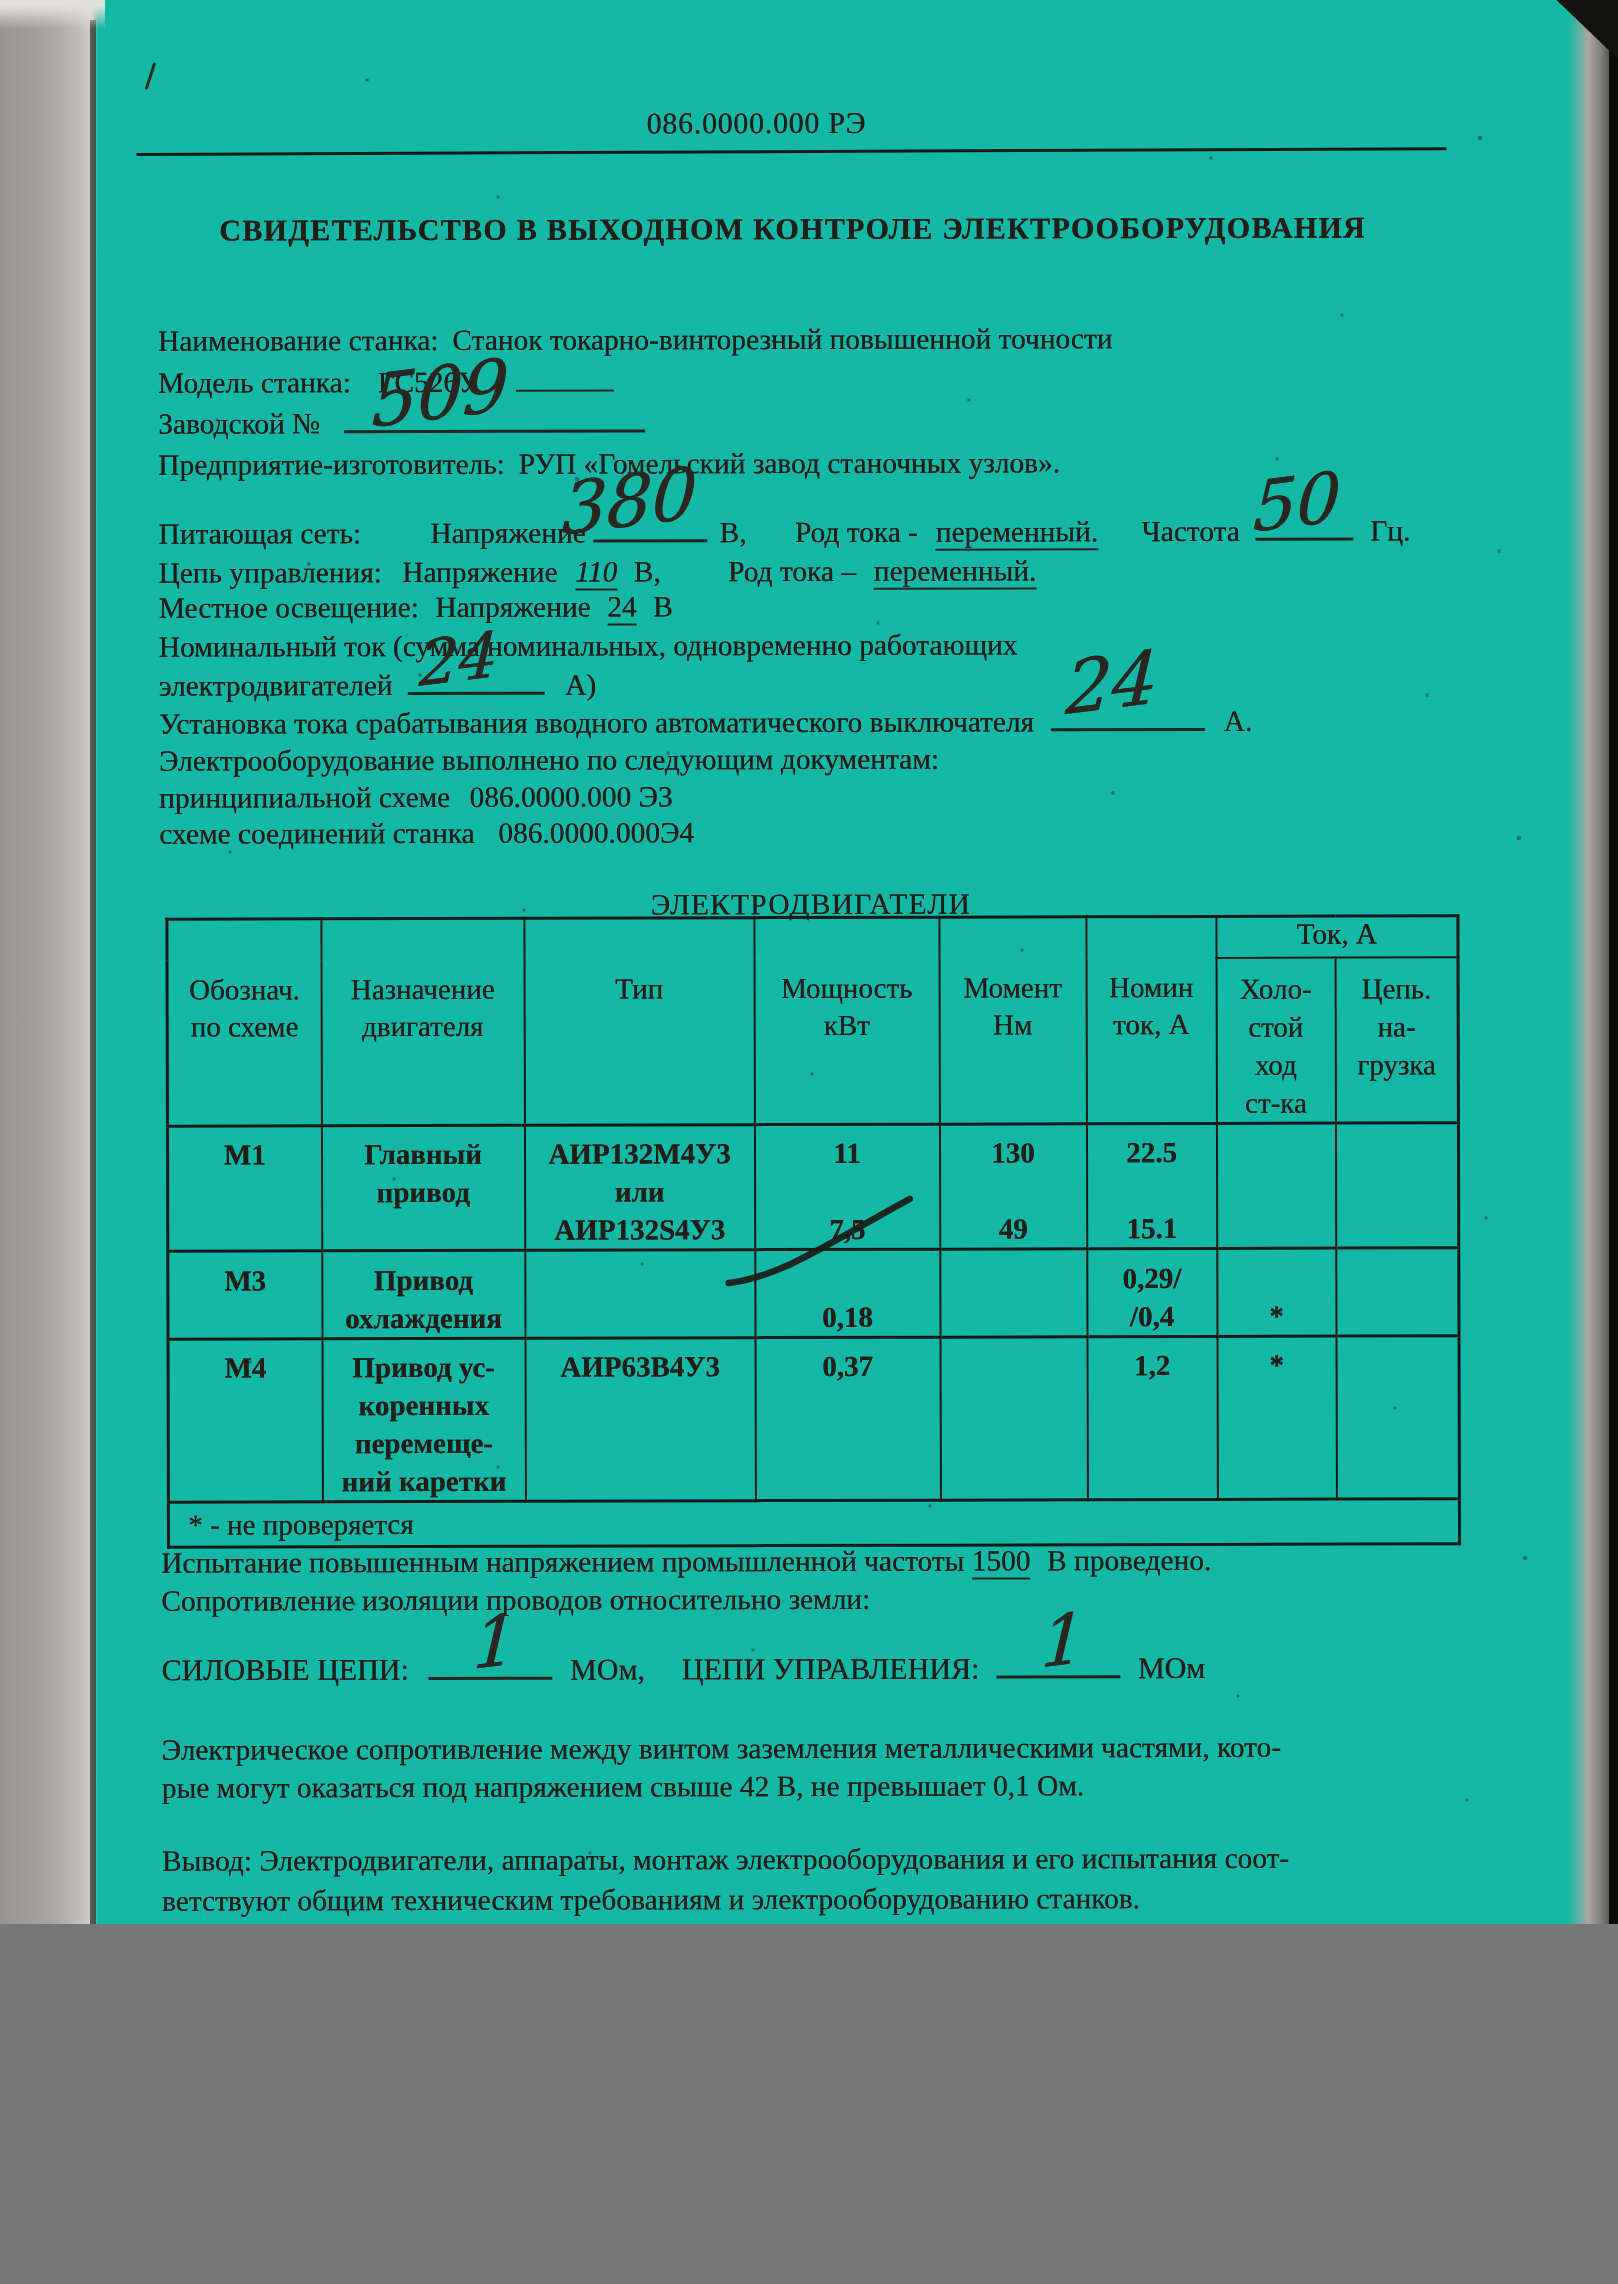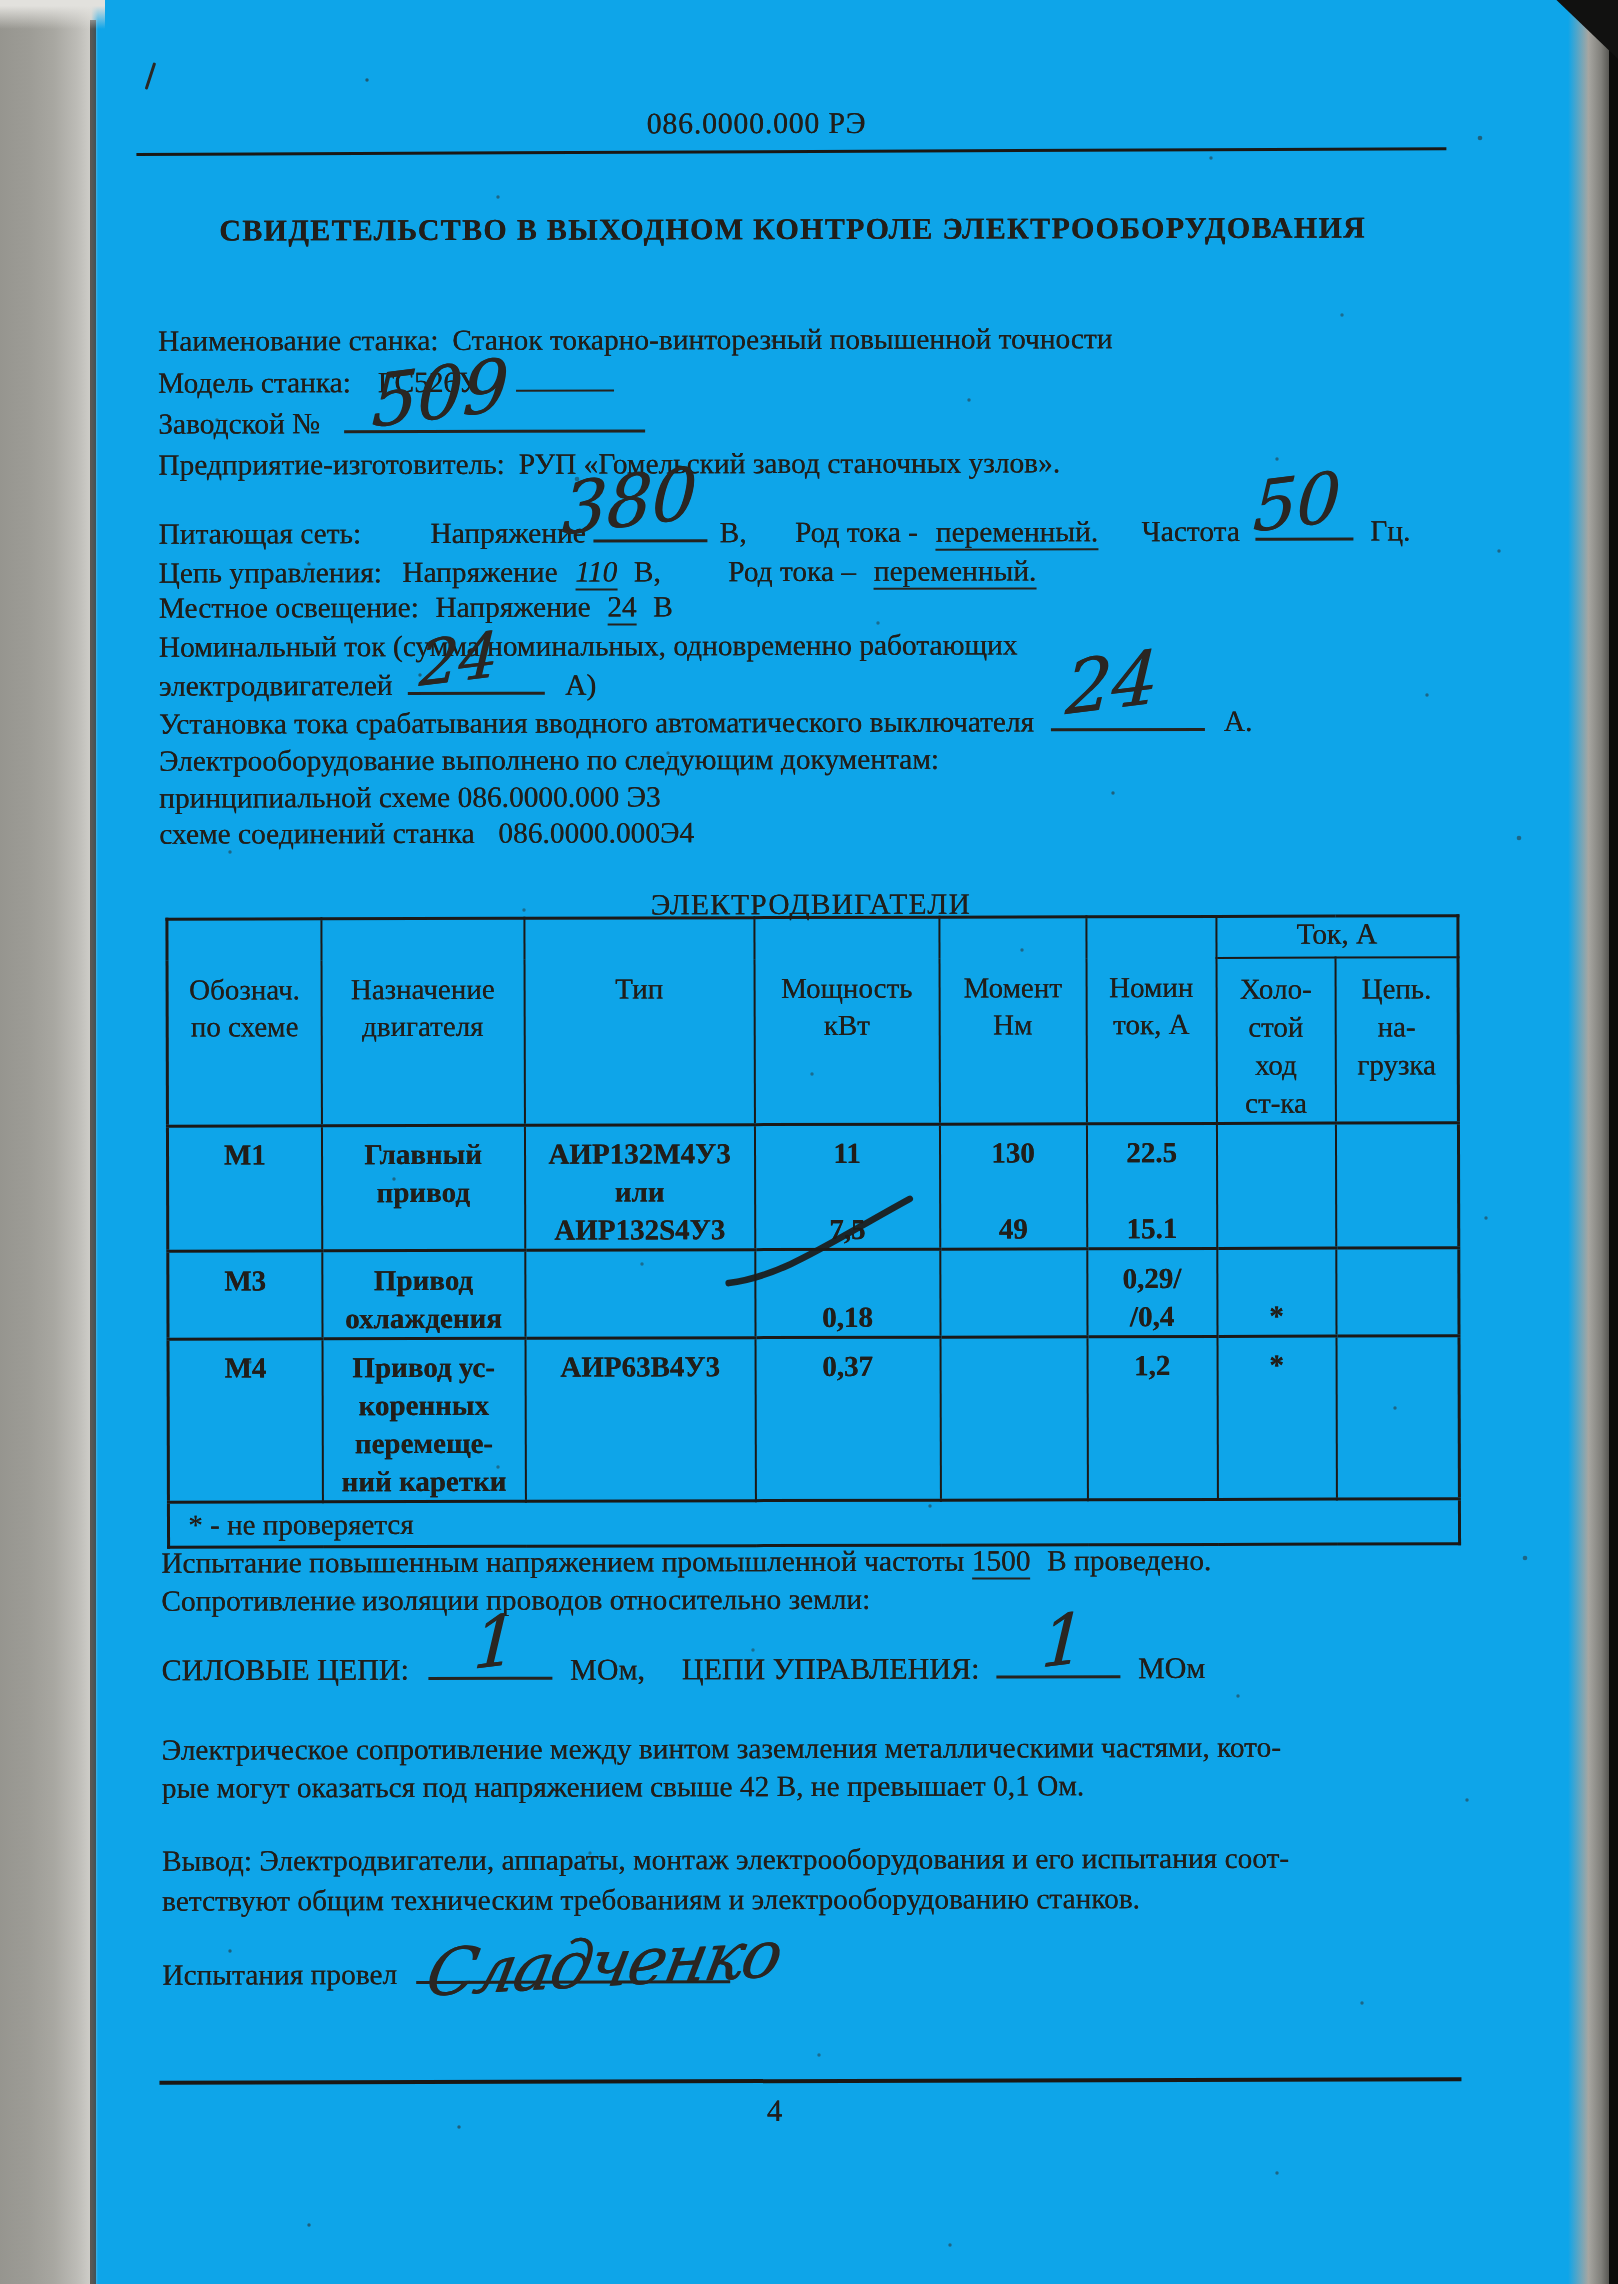--- a/index.html
+++ b/index.html
@@ -1,16 +1,16 @@
 <!DOCTYPE html>
 <html style="font-size:10.5px"><head>
 <meta charset="utf-8">
 <style>
   html,body{margin:0;padding:0;background:#777;}
-  .page{position:relative;width:1619px;height:2284px;background:#0ea5e9;overflow:hidden;
+  .page{position:relative;width:1619px;height:1924px;background:#14b8a6;overflow:hidden;
         font-family:"Liberation Serif",serif;color:#211e1a;}
   .content{position:absolute;inset:0;z-index:2;transform:rotate(-0.15deg);transform-origin:809px 1142px;}
   .ln{position:absolute;left:160px;white-space:nowrap;font-size:29.4px;line-height:1.2;
       text-shadow:0.3px 0 0 currentColor;}
   .center{left:139px;width:1312px;text-align:center;}
   .bold{font-weight:bold;}
   .u{border-bottom:2.6px solid #25221e;padding-bottom:0.7px;}
   .blank{display:inline-block;position:relative;vertical-align:baseline;height:0.85em;
          border-bottom:3.3px solid #26231f;}
   .blank .hand{position:absolute;bottom:-6.5px;}
@@ -153,21 +153,21 @@
       <span class="blank" style="width:154px;margin-left:9.2px;">
         <span class="hand" style="font-size:73px;left:13px;bottom:2.6px;">24</span>
       </span>
       <span style="margin-left:11.8px;">А.</span>
     </div>
 
     <div class="ln" style="top:742px;">Электрооборудование выполнено по следующим документам:</div>
 
     <div class="ln" style="top:779px;">
       <span>принципиальной схеме</span>
-      <span style="margin-left:0;">086.0000.000 Э3</span>
+      <span style="margin-left:12px;">086.0000.000 Э3</span>
     </div>
 
     <div class="ln" style="top:815px;">
       <span>схеме соединений станка</span>
       <span style="margin-left:16.4px;">086.0000.000Э4</span>
     </div>
 
     <div class="ln" style="top:887px;left:166px;width:1291px;text-align:center;letter-spacing:1.3px;">ЭЛЕКТРОДВИГАТЕЛИ</div>
 
     <table class="motors">

